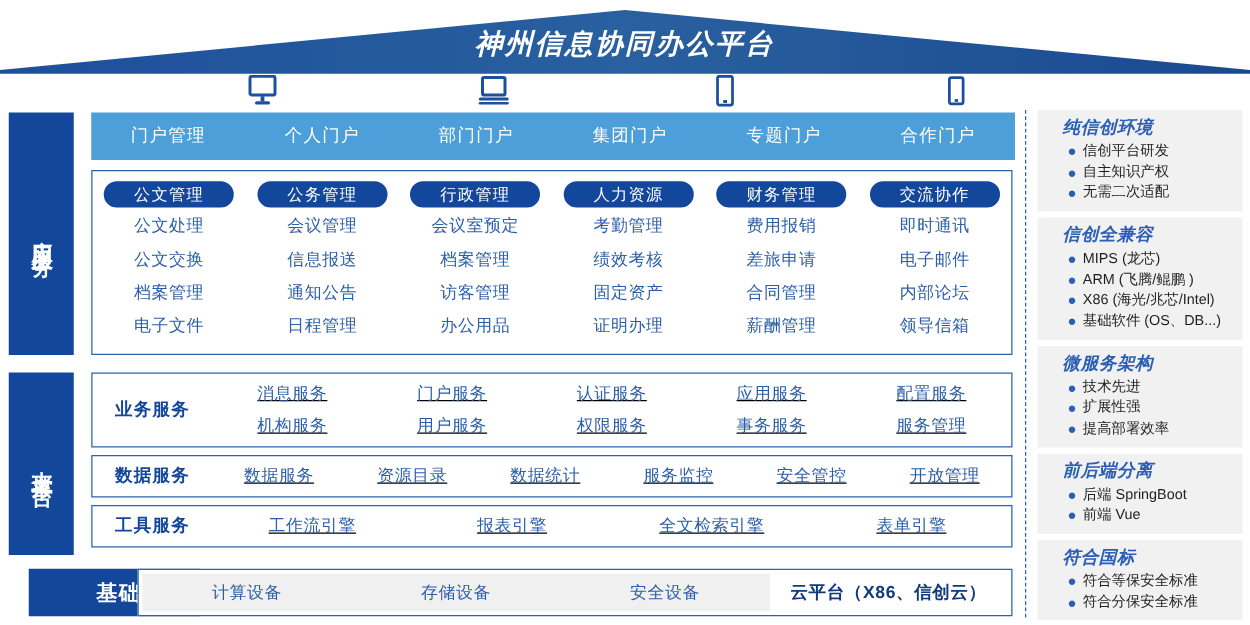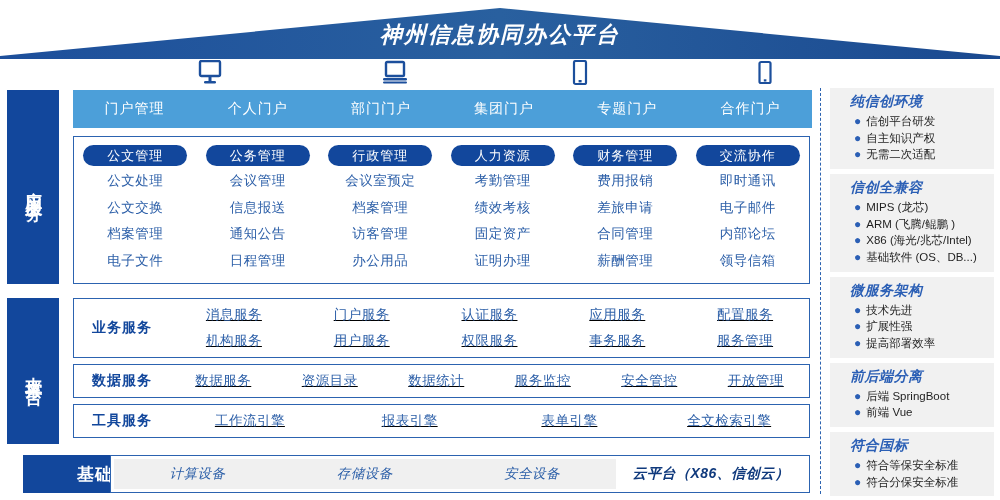--- a/index.html
+++ b/index.html
@@ -72,21 +72,21 @@
     font-size:14px;letter-spacing:1px;
   }
   .supitems{flex:1;display:flex;flex-direction:column;}
   .suprowline{display:flex;width:100%;text-decoration:underline;}
   .supitem{flex:1;text-align:center;color:#2c5fa8;font-size:13.5px;letter-spacing:.5px;line-height:1.95;}
 
   
   .infra{
     position:absolute;left:110px;top:455px;width:700px;height:38px;
     border:1.4px solid #2c63b0;background:#ffffff;box-sizing:border-box;
-    display:flex;align-items:stretch;padding:3px;font-style:italic;
+    display:flex;align-items:stretch;padding:3px;
   }
   .infra-gray{flex:4.35;background:#f0f0f0;display:flex;align-items:center;}
   .infra-item{flex:1;text-align:center;color:#2c5fa8;font-size:13.5px;letter-spacing:.5px;}
   .infra-cloud{flex:1.65;display:flex;align-items:center;justify-content:center;
     color:#103a7d;font-weight:bold;font-size:14px;letter-spacing:.5px;}
 
   
   .divider{
     position:absolute;left:820px;top:88px;width:0;height:406px;
     border-left:1.6px dashed #2c63b0;
@@ -241,22 +241,22 @@
       </div>
     </div>
   </div>
 
   <div class="suprow sup-tool">
     <div class="suplabel">工具服务</div>
     <div class="supitems">
       <div class="suprowline">
         <div class="supitem">工作流引擎</div>
         <div class="supitem">报表引擎</div>
+        <div class="supitem">全文检索引擎</div>
         <div class="supitem">表单引擎</div>
-        <div class="supitem">全文检索引擎</div>
       </div>
     </div>
   </div>
 
   <div class="infra">
     <div class="infra-gray">
       <div class="infra-item">计算设备</div>
       <div class="infra-item">存储设备</div>
       <div class="infra-item">安全设备</div>
     </div>

